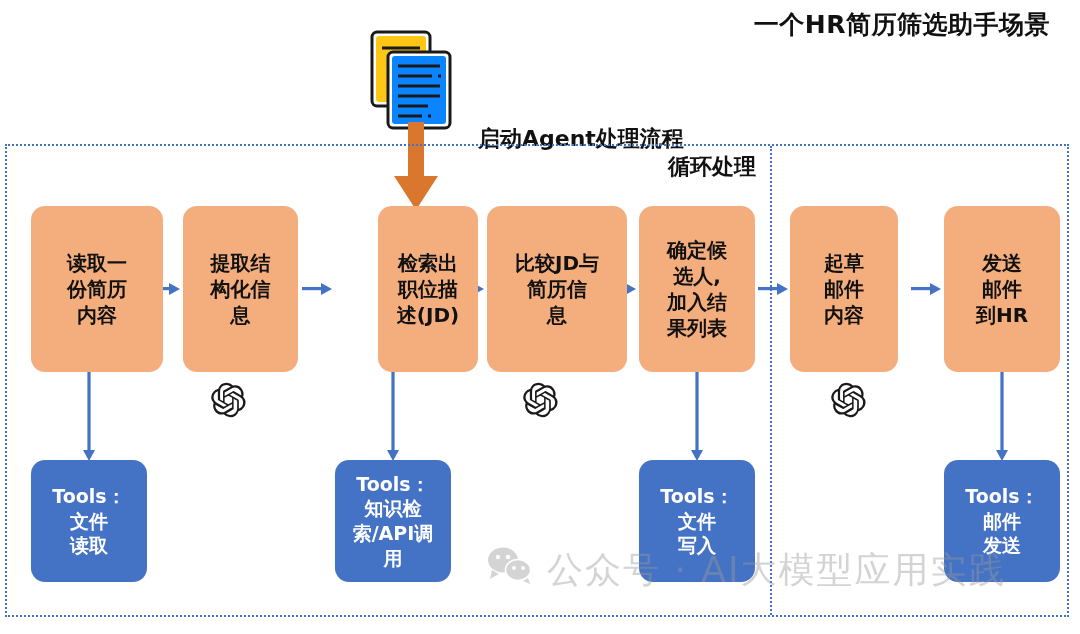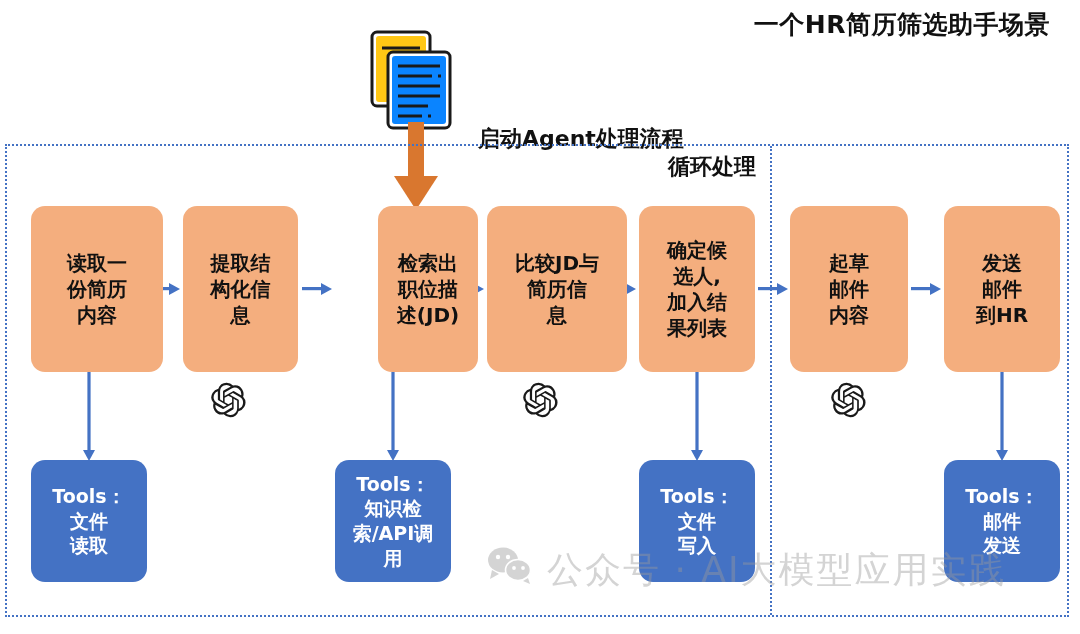--- a/index.html
+++ b/index.html
@@ -264,21 +264,21 @@
       <div class="step-text">比较JD与
 简历信
 息</div>
     </div>
     <div class="step-box" style="left:639px;width:116px;padding-left:6px;">
       <div class="step-text">确定候
 选人,
 加入结
 果列表</div>
     </div>
-    <div class="step-box" style="left:790px;width:118px;">
+    <div class="step-box" style="left:790px;width:108px;">
       <div class="step-text">起草
 邮件
 内容</div>
     </div>
     <div class="step-box" style="left:944px;width:116px;">
       <div class="step-text">发送
 邮件
 到HR</div>
     </div>
     <div class="tool-box" style="left:31px;width:116px;">

